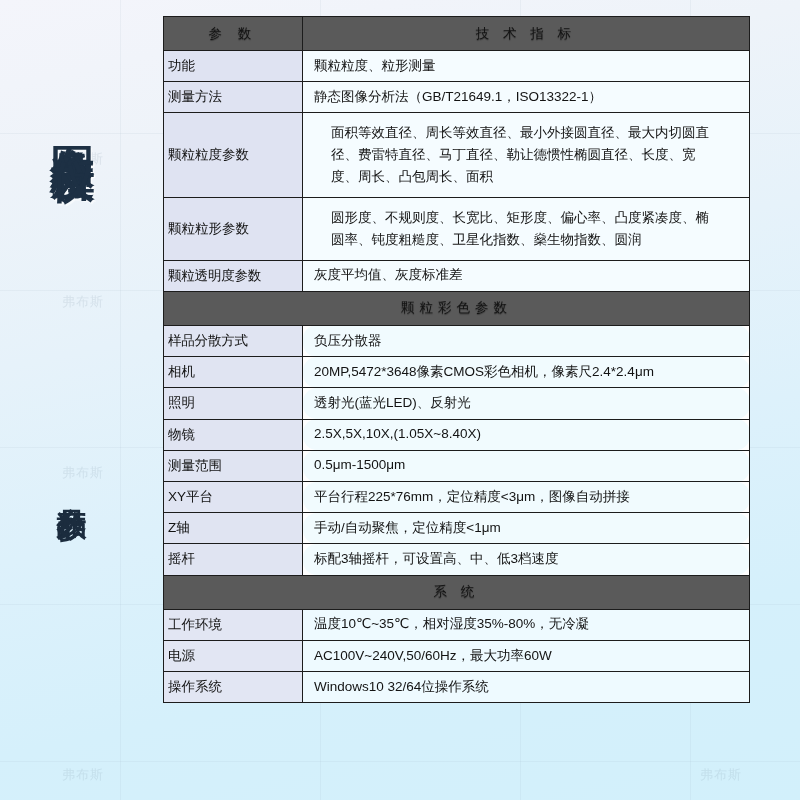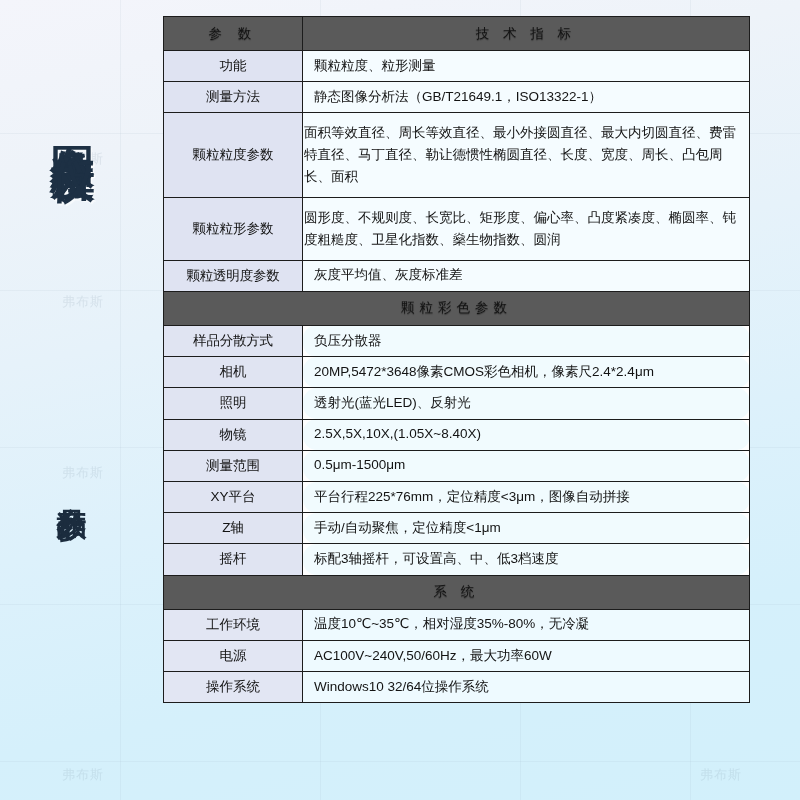--- a/index.html
+++ b/index.html
@@ -113,34 +113,33 @@
     font-weight: normal;
     height: 34px;
     padding: 4px 0;
     text-shadow: 0 1px 1px rgba(0,0,0,0.35);
   }
   tr.head-row td.head-param { letter-spacing: 6px; text-align: center; }
 
   
   td.param {
     background: #dfe3f2;
-    text-align: center;
     padding: 6px 4px;
     line-height: 1.35;
   }
   td.param.tight { font-size: 12.5px; letter-spacing: -0.2px; }
 
   
   td.value {
     background: #f5fcff;
     text-align: left;
     padding: 2px 11px;
     line-height: 1.55;
   }
-  td.value.multiline { line-height: 1.62; padding: 9px 1px; }
+  td.value.multiline { line-height: 1.62; padding: 9px 28px; }
 
   
   tr.block-color td.value { background: #f1fbfe; border-radius: 14px; }
   tr.block-color td.param { background: #e0e4f2; margin-top: 24px; }
   tr.block-sys td.value   { background: #eefaff; }
   tr.block-sys td.param   { background: #e2e6f3; }
 </style>
 </head>
 <body>
 

